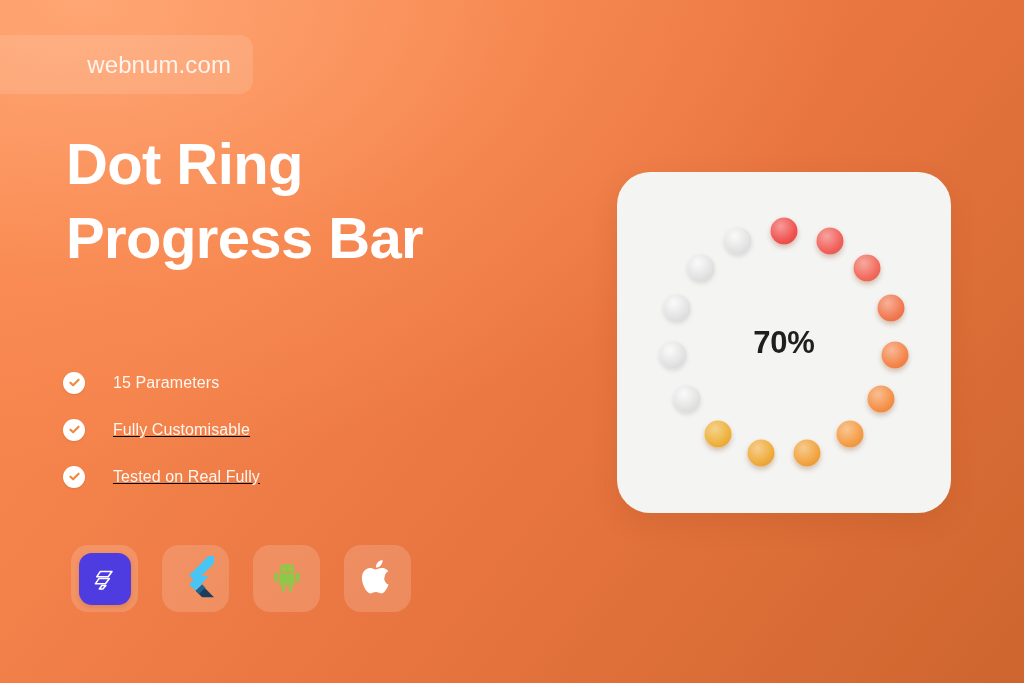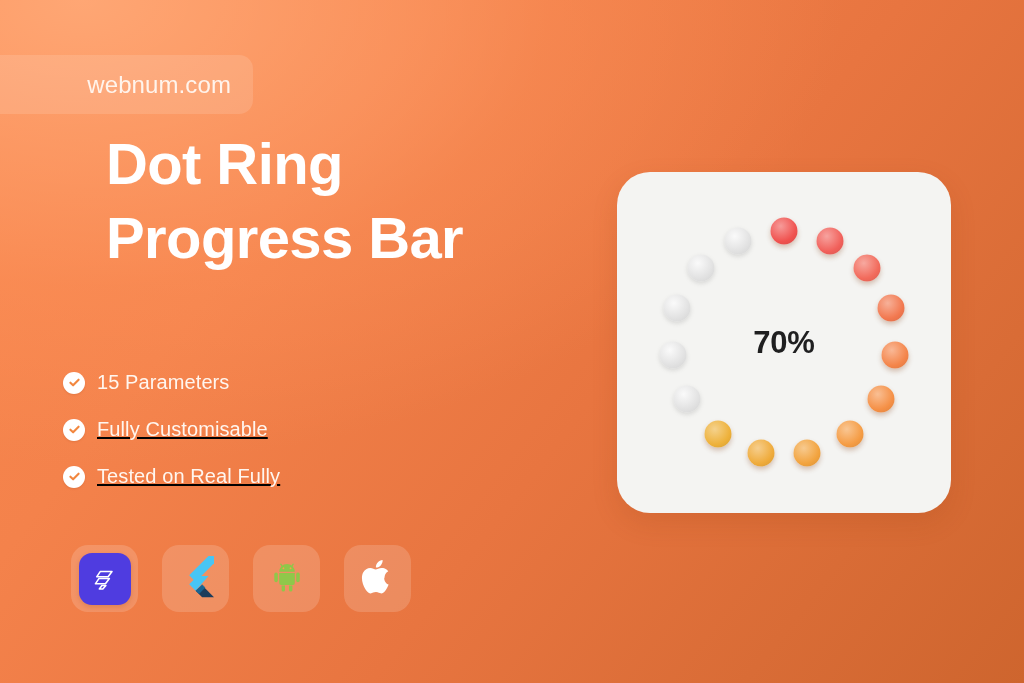--- a/index.html
+++ b/index.html
@@ -21,50 +21,49 @@
   }
 
   
   #badge {
     position:absolute; left:0; top:35px;
     width:253px; height:59px;
     display:flex; align-items:center; justify-content:flex-end;
     padding-right:22px;
     background:rgba(255,255,255,0.13);
     border-radius:0 14px 14px 0;
-    margin-top:20px;
   }
   #badge .txt {
     color:#FFF4EC; font-size:24px; letter-spacing:0.1px; font-weight:400;
     white-space:nowrap;
   }
 
   
   #headline {
     position:absolute; left:66px; top:127px; width:520px;
     color:#FFFFFF;
     font-size:58px; line-height:74px; font-weight:bold;
     letter-spacing:-0.6px;
   }
-  #headline .ln { display:block; white-space:nowrap;margin-left:40px; }
+  #headline .ln { display:block; white-space:nowrap; }
 
   
   #features { position:absolute; left:63px; top:359px; }
   .feat { display:flex; align-items:center; height:47px; }
   .feat + .feat { margin-top:0px;text-decoration:underline; }
   .check {
     width:22px; height:22px; border-radius:50%;
     background:#FFFFFF; flex:0 0 22px;
     display:flex; align-items:center; justify-content:center;
     box-shadow:0 1px 2px rgba(150,60,15,0.18);
   }
   .check svg { display:block; }
   .feat .label {
-    margin-left:12px; color:#FFF6EF;
-    font-size:20px; font-weight:400; letter-spacing:0.1px;
+    margin-left:28px; color:#FFF6EF;
+    font-size:16px; font-weight:400; letter-spacing:0.1px;
     white-space:nowrap;
   }
 
   
   #tech { position:absolute; left:71px; top:545px; display:flex; gap:24px; }
   .tile {
     width:67px; height:67px; border-radius:17px;
     background:rgba(255,255,255,0.16);
     display:flex; align-items:center; justify-content:center;
   }

